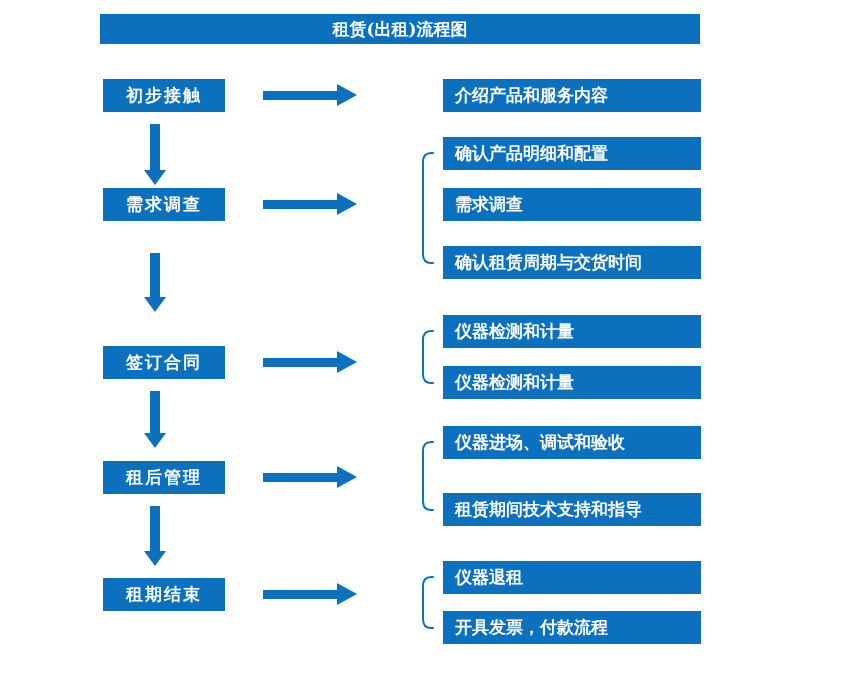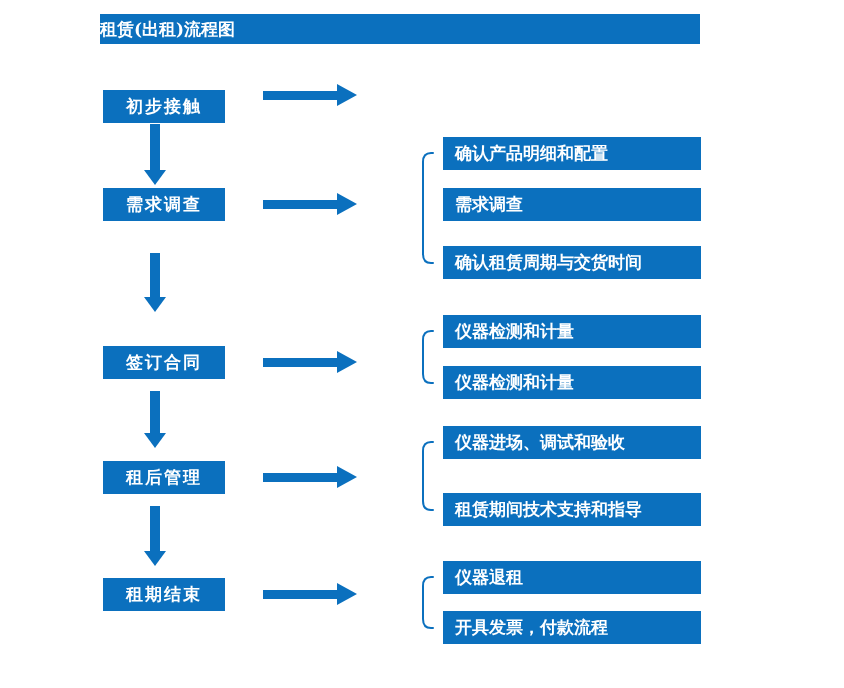--- a/index.html
+++ b/index.html
@@ -4,21 +4,21 @@
 <style>
   * { margin:0; padding:0; box-sizing:border-box; }
   :root { --primary:#0B70BE; }
   html,body { background:#ffffff; }
   body { font-family:"DejaVu Serif","Liberation Serif",serif; }
   .canvas { position:relative; width:844px; height:688px; background:#ffffff; overflow:hidden; }
 
   .title-bar {
     position:absolute; left:100px; top:14px; width:600px; height:30px;
     background:var(--primary); color:#fff; font-weight:bold; font-size:17px;
-    line-height:30px;
+    text-align:center; line-height:30px;
   }
 
   .step {
     position:absolute; left:103px; width:122px; height:33px;
     background:var(--primary); color:#fff; font-weight:bold; font-size:17px;
     text-align:center; line-height:33px; letter-spacing:2px;
   }
 
   .detail {
     position:absolute; left:443px; width:258px; height:33px;
@@ -43,21 +43,21 @@
   .bracket { position:absolute; left:421px; }
   .bracket path { fill:none; stroke:var(--primary); stroke-width:2; stroke-linecap:round; }
 </style>
 </head>
 <body>
 
 <div class="canvas">
 
   <div class="title-bar">租赁(出租)流程图</div>
 
-  <div class="step" style="top:90px">初步接触</div>
+  <div class="step" style="top:79px">初步接触</div>
   <div class="step" style="top:346px">签订合同</div>
   <div class="step" style="top:188px">需求调查</div>
   <div class="step" style="top:461px">租后管理</div>
   <div class="step" style="top:578px">租期结束</div>
 
   <div class="varrow-body" style="top:124px;height:46px"></div>
   <div class="varrow-head" style="top:170px"></div>
 
   <div class="varrow-body" style="top:253px;height:44px"></div>
   <div class="varrow-head" style="top:297px"></div>
@@ -92,20 +92,21 @@
   </svg>
 
   <svg class="bracket" style="top:441px" width="14" height="70" viewBox="0 0 14 70">
     <path d="M 12 1 H 10 Q 2 1 2 10 L 2 60 Q 2 69 10 69 H 12"></path>
   </svg>
 
   <svg class="bracket" style="top:576px" width="14" height="53" viewBox="0 0 14 53">
     <path d="M 12 1 H 10 Q 2 1 2 10 L 2 43 Q 2 52 10 52 H 12"></path>
   </svg>
 
+  <div class="detail" style="top:79px">介绍产品和服务内容</div>
 
   <div class="detail" style="top:137px">确认产品明细和配置</div>
   <div class="detail" style="top:188px">需求调查</div>
   <div class="detail" style="top:246px">确认租赁周期与交货时间</div>
 
   <div class="detail" style="top:315px">仪器检测和计量</div>
   <div class="detail" style="top:366px">仪器检测和计量</div>
 
   <div class="detail" style="top:426px">仪器进场、调试和验收</div>
   <div class="detail" style="top:493px">租赁期间技术支持和指导</div>

